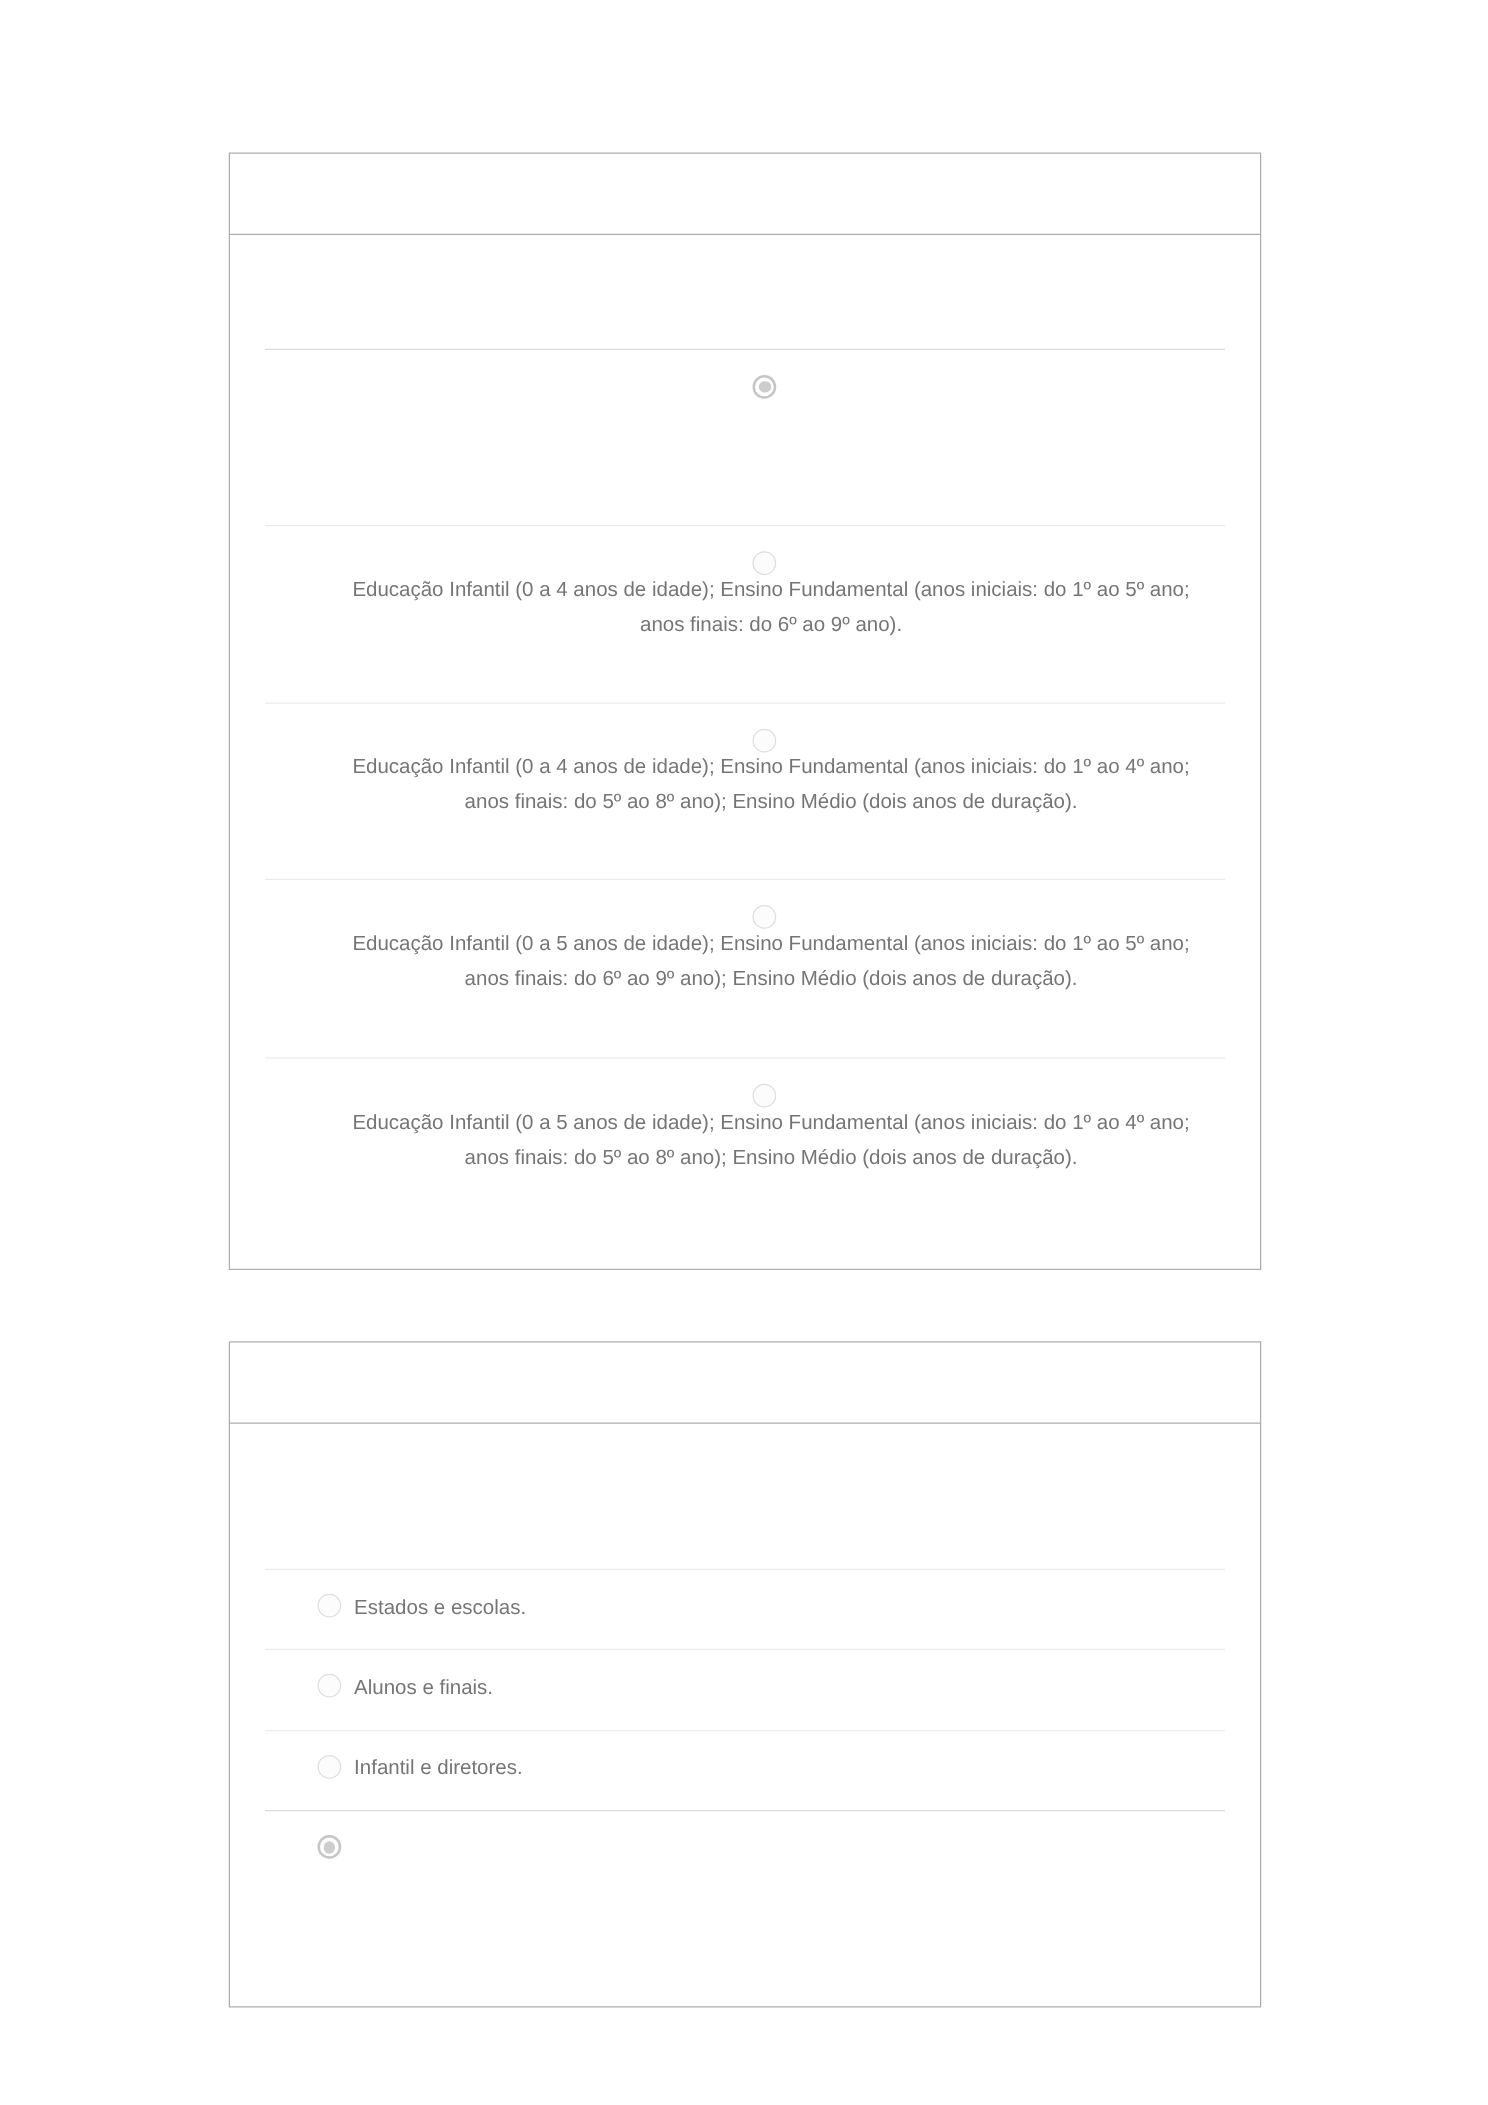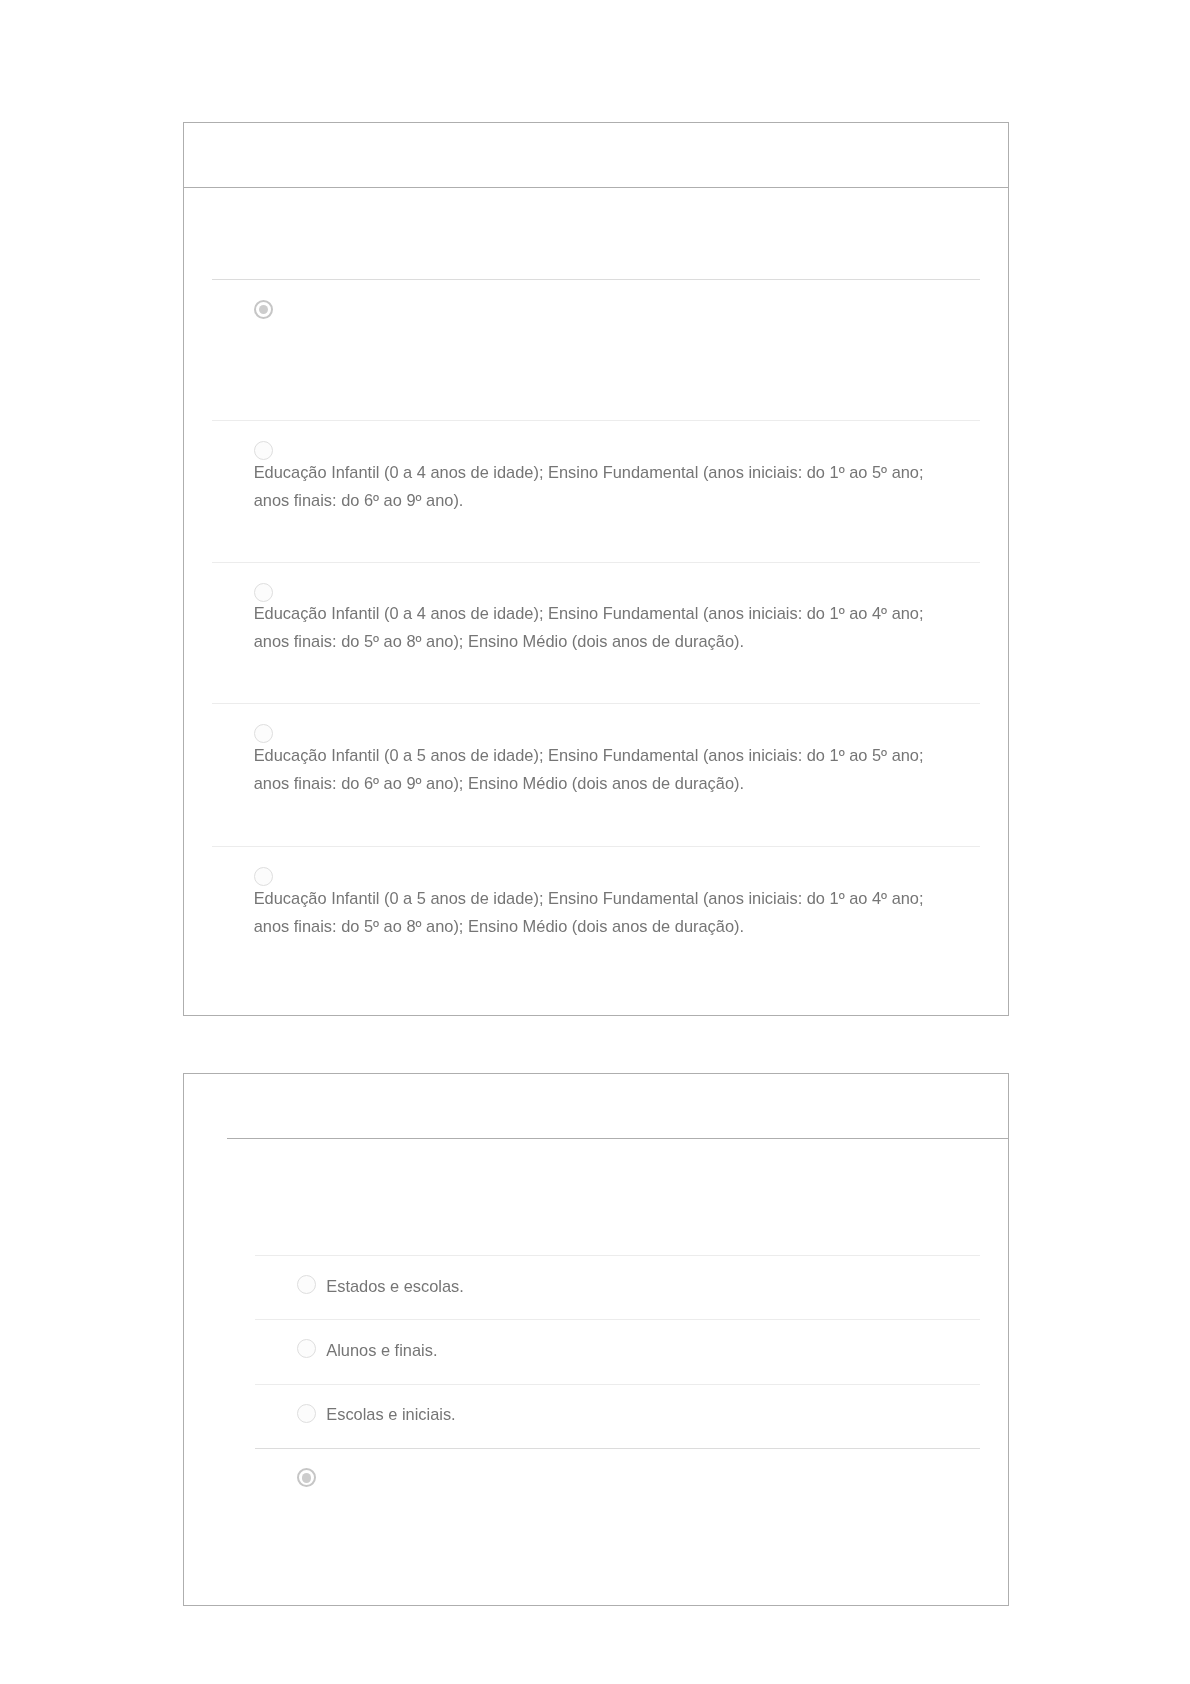--- a/index.html
+++ b/index.html
@@ -37,21 +37,21 @@
   
   #card1 .qtext{height:116px;}
   #card1 .opt{padding:17.6px 0 18.7px 41.7px;height:64.3px;}
   #card1 .radio{margin-top:1.5px;}
   #card1 .lbl{margin-top:-1.8px;}
   </style>
 </head>
 <body>
 
 <div class="page">
-  <div class="card" id="card0" style="top:122px;height:894px;">
+  <div class="card" id="card0" style="top:122px;height:894px;text-align:center;">
     <div class="card-header"></div>
     <div class="card-body">
       <div class="qtext"></div>
       <div class="opts">
       <label class="opt selected">
         <span class="radio sel"></span><span class="lbl"></span>
       </label>
       <label class="opt">
         <span class="radio"></span><span class="lbl">Educação Infantil (0 a 4 anos de idade); Ensino Fundamental (anos iniciais: do 1º ao 5º ano; anos finais: do 6º ao 9º ano).</span>
       </label>
@@ -60,33 +60,33 @@
       </label>
       <label class="opt">
         <span class="radio"></span><span class="lbl">Educação Infantil (0 a 5 anos de idade); Ensino Fundamental (anos iniciais: do 1º ao 5º ano; anos finais: do 6º ao 9º ano); Ensino Médio (dois anos de duração).</span>
       </label>
       <label class="opt">
         <span class="radio"></span><span class="lbl">Educação Infantil (0 a 5 anos de idade); Ensino Fundamental (anos iniciais: do 1º ao 4º ano; anos finais: do 5º ao 8º ano); Ensino Médio (dois anos de duração).</span>
       </label>
       </div>
     </div>
   </div>
-  <div class="card" id="card1" style="top:1073px;height:533px;padding-left:43px;">
+  <div class="card" id="card1" style="top:1073px;height:533px;">
     <div class="card-header"></div>
     <div class="card-body">
       <div class="qtext"></div>
       <div class="opts">
       <label class="opt">
         <span class="radio"></span><span class="lbl">Estados e escolas.</span>
       </label>
       <label class="opt">
         <span class="radio"></span><span class="lbl">Alunos e finais.</span>
       </label>
       <label class="opt">
-        <span class="radio"></span><span class="lbl">Escolas e iniciais.</span>
+        <span class="radio"></span><span class="lbl">Infantil e diretores.</span>
       </label>
       <label class="opt selected">
         <span class="radio sel"></span><span class="lbl"></span>
       </label>
       </div>
     </div>
   </div>
 </div>
 
 </body></html>

